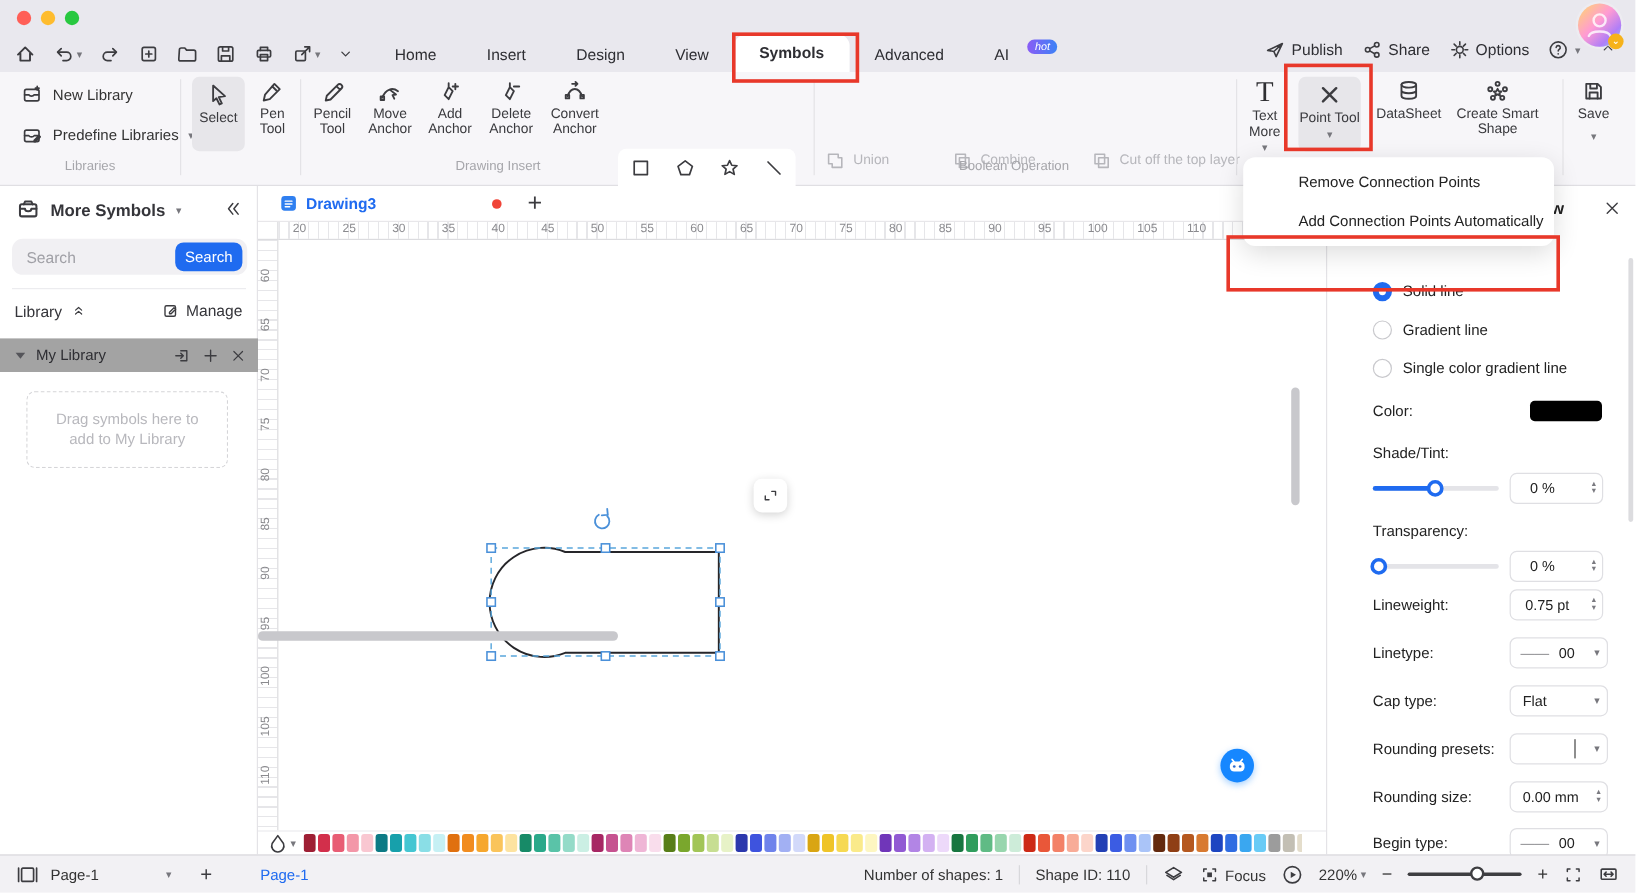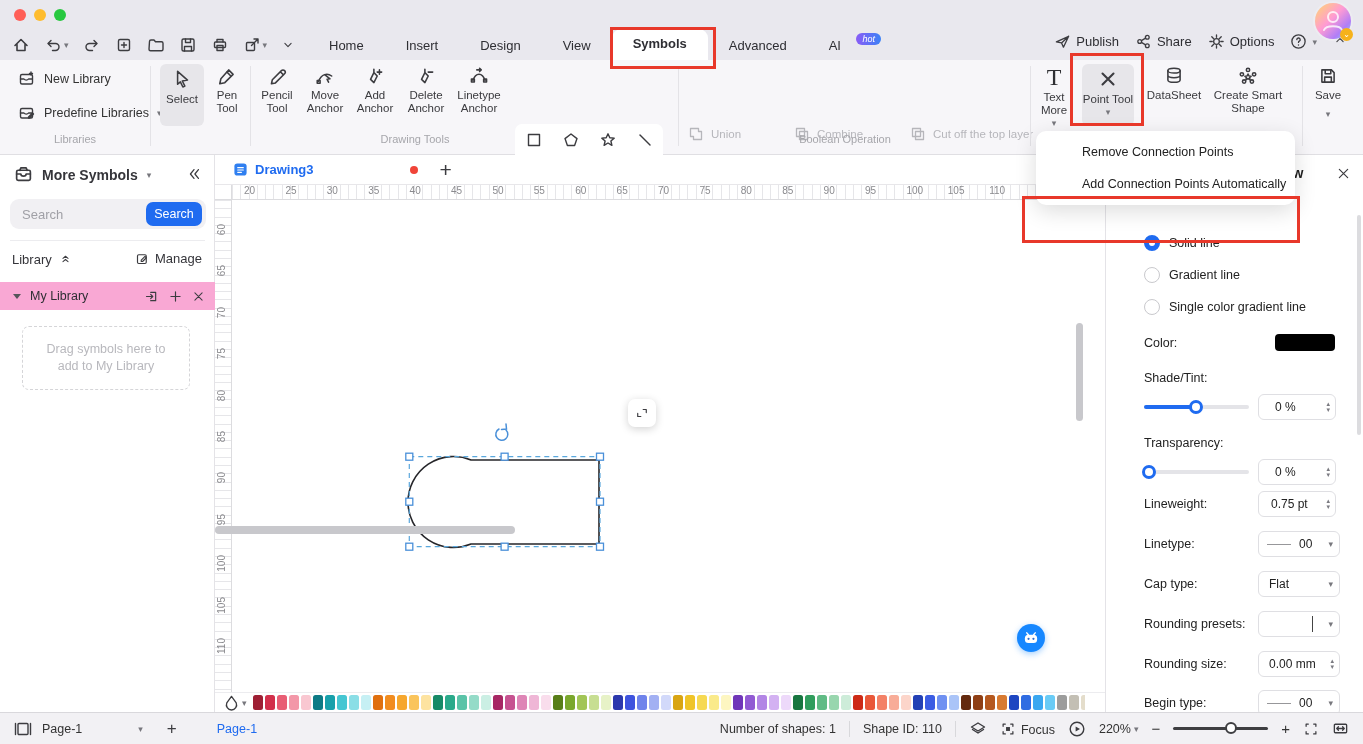--- a/index.html
+++ b/index.html
@@ -39,21 +39,21 @@
 .dropdown{position:absolute;left:1036px;top:131px;width:259px;background:#fff;border-radius:10px;box-shadow:0 6px 22px rgba(0,0,0,.14);padding:5px 0;z-index:40}
 .ditem{height:32px;display:flex;align-items:center;padding-left:46px;font-size:12.5px;color:#222;cursor:pointer}
 .ditem.hl{background:#f1f0f3;border-radius:6px;margin:0 8px;padding-left:10px;gap:10px}
 .redbox{position:absolute;border:3px solid #e8382a;z-index:50;pointer-events:none}
 
 .sidebar{position:absolute;left:0;top:155px;width:215px;height:557px;background:#fff;border-right:1px solid #e4e3e7}
 .searchpill{position:absolute;left:10px;top:44px;width:196px;height:30px;background:#f1f0f3;border-radius:9px}
 .searchpill input{position:absolute;left:12px;top:5px;width:125px;height:20px;border:none;background:transparent;outline:none;font-size:13px;color:#333;font-family:"Liberation Sans",sans-serif}
 .searchpill input::placeholder{color:#a0a0a6}
 .searchbtn{position:absolute;right:4px;top:3px;width:56px;height:24px;background:#1f6bf0;color:#fff;border:none;border-radius:7px;font-size:12.5px;cursor:pointer;font-family:"Liberation Sans",sans-serif}
-.mylib{position:absolute;left:0;top:127px;width:215px;height:28px;background:#f9a8d4;display:flex;align-items:center;font-size:12.5px;color:#2e2e33}
+.mylib{position:absolute;left:0;top:127px;width:215px;height:28px;background:#a3a3a3;display:flex;align-items:center;font-size:12.5px;color:#2e2e33}
 .dragbox{position:absolute;left:22px;top:171px;width:168px;height:64px;border:1px dashed #d5d5d8;border-radius:7px;display:flex;align-items:center;justify-content:center;text-align:center;font-size:12.5px;color:#b8b8bd;line-height:1.35}
 
 .canvas{position:absolute;left:215px;top:155px;width:890px;height:557px;background:#fff;overflow:hidden}
 .tabbar{position:absolute;left:0;top:0;width:890px;height:30px;background:#fff;border-bottom:1px solid #e8e7ea;display:flex;align-items:center}
 .hruler{position:absolute;left:17px;top:30px;width:873px;height:15px;border-bottom:1px solid #dcdcdf;background:repeating-linear-gradient(to right,#e6e6e9 0 1px,transparent 1px 8.28px)}
 .hnum{position:absolute;top:0;font-size:10px;color:#8a8a8e;left:calc(12px + var(--i)*41.4px)}
 .vruler{position:absolute;left:0;top:45px;width:17px;height:512px;border-right:1px solid #dcdcdf;background:repeating-linear-gradient(to bottom,#e6e6e9 0 1px,transparent 1px 8.28px)}
 .vnum{position:absolute;left:1px;font-size:10px;color:#8a8a8e;writing-mode:vertical-rl;transform:rotate(180deg);top:calc(24px + var(--i)*41.4px)}
 .corner{position:absolute;left:0;top:30px;width:17px;height:15px;background:#fff;border-right:1px solid #dcdcdf;border-bottom:1px solid #dcdcdf}
 .floatbtn{position:absolute;left:413px;top:244px;width:28px;height:28px;background:#fff;border-radius:7px;box-shadow:0 2px 8px rgba(0,0,0,.18);display:flex;align-items:center;justify-content:center;cursor:pointer}
@@ -263,23 +263,23 @@
       </svg>
     <span>Delete Anchor</span>
   </div>
   <div class="tool" style="left:452px;top:6px;width:54px">
     <svg width="20" height="20" viewBox="0 0 18 18" class="ic">
         <path d="M3.5 13 C6 5.5 12 5.5 14.5 13"></path>
         <rect x="2.2" y="11.8" width="2.6" height="2.6"></rect>
         <rect x="13.2" y="11.8" width="2.6" height="2.6"></rect>
         <path d="M7 3.5 h4 m-1.5-1.5 1.5 1.5 -1.5 1.5"></path>
       </svg>
-    <span>Linetype Anchor</span>
-  </div>
-  <div class="grp" style="left:330px;top:73px;width:170px">Drawing Tools</div>
+    <span>Convert Anchor</span>
+  </div>
+  <div class="grp" style="left:330px;top:73px;width:170px">Drawing Insert</div>
 
   <div class="shapebox">
     <div>
         <svg width="16" height="16" viewBox="0 0 16 16" class="ic">
           <rect x="2.5" y="2.5" width="11" height="11"></rect>
         </svg>
       </div>
     <div>
         <svg width="16" height="16" viewBox="0 0 16 16" class="ic">
           <polygon points="8,2 14,6.6 11.6,13.5 4.4,13.5 2,6.6"></polygon>

